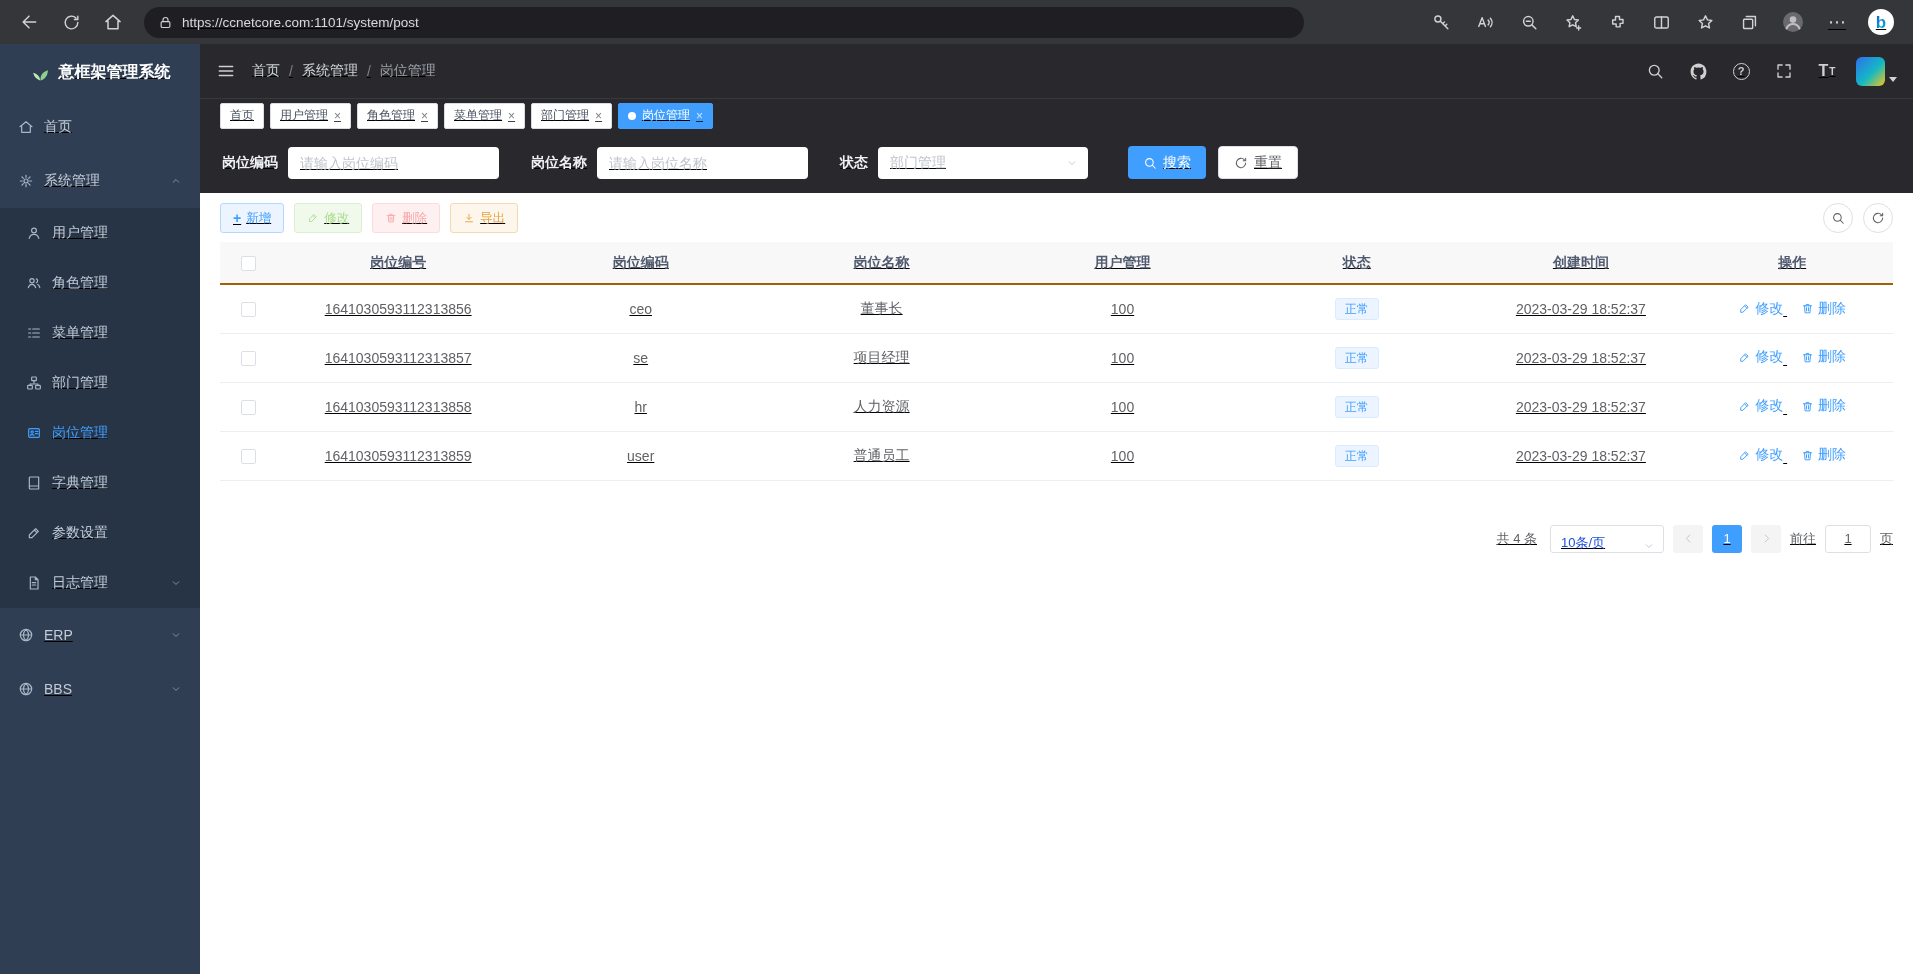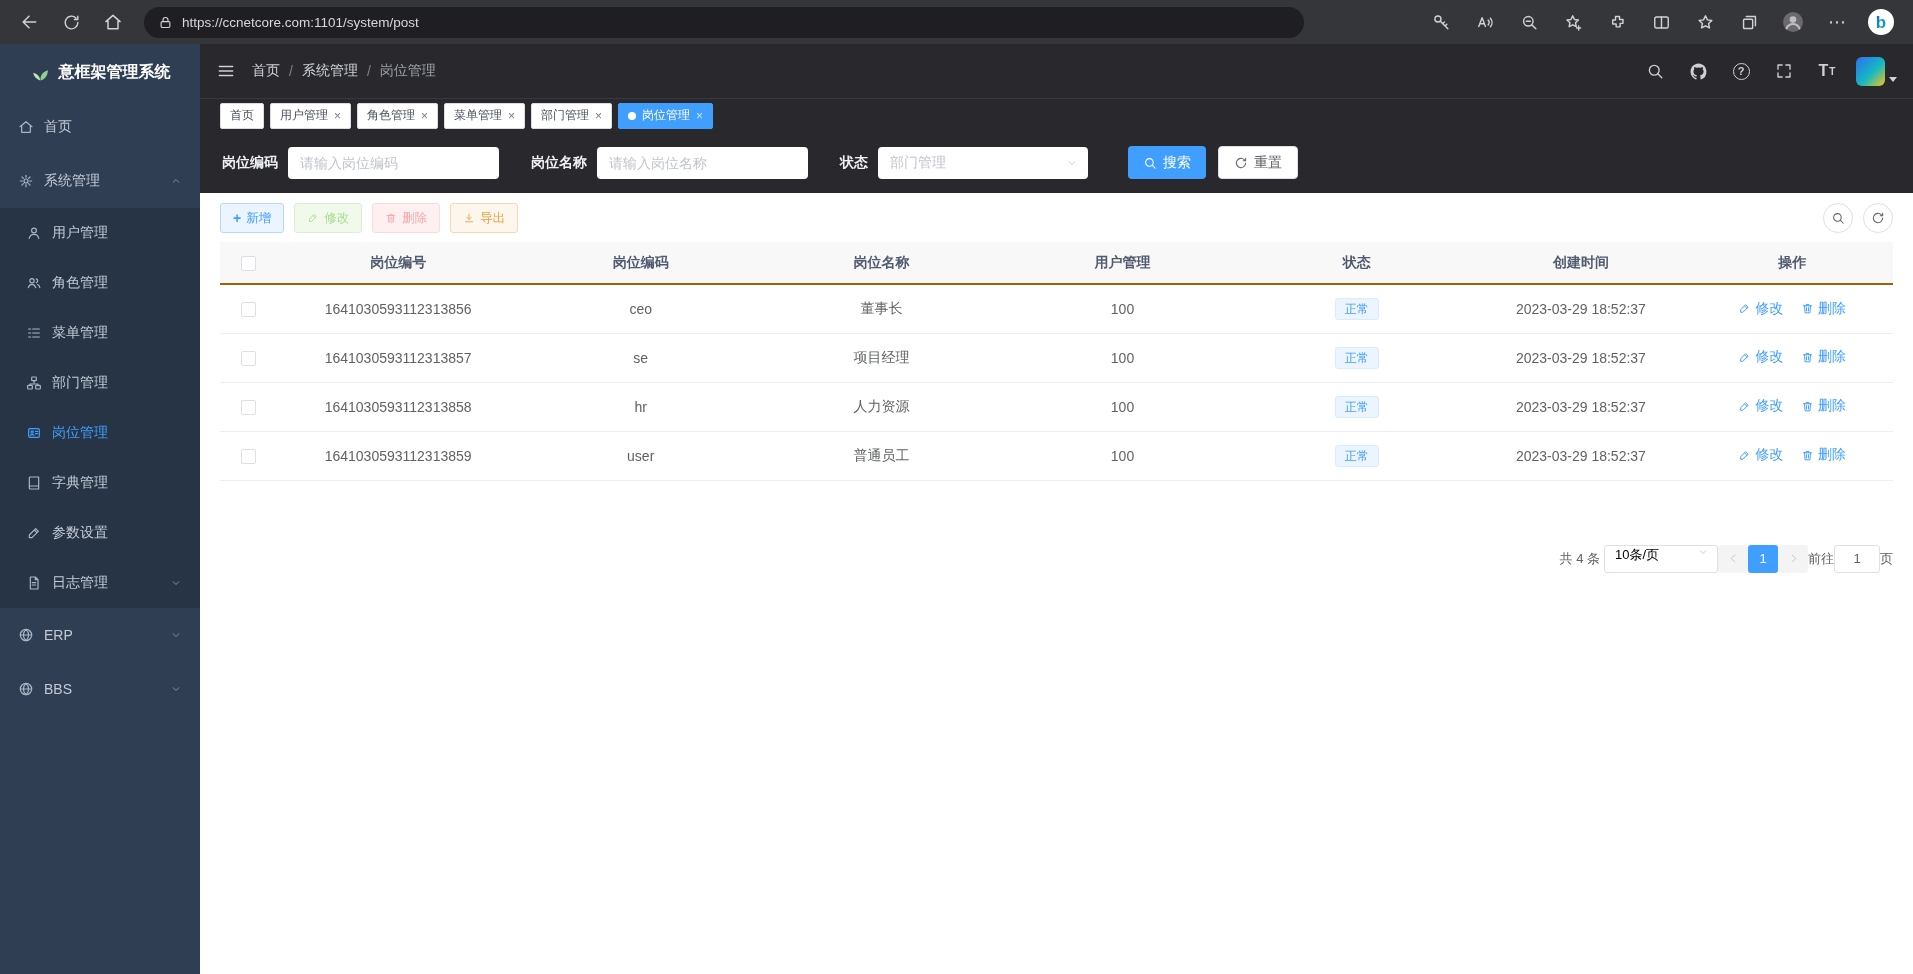--- a/index.html
+++ b/index.html
@@ -1,20 +1,20 @@
 <!DOCTYPE html>
 <html><head>
 <meta charset="utf-8">
 <style>
   * { box-sizing: border-box; margin: 0; padding: 0; }
   body {
     margin: 0; background: #1b1b1d;
     font-family: "Liberation Sans", "DejaVu Sans", sans-serif;
   }
-  .screen { width: 1913px; height: 974px; overflow: hidden; background: #fff; display: flex; flex-direction: column; }
+  .screen { width: 1913px; height: 974px; overflow: hidden; background: #fff; display: flex; flex-direction: column; text-decoration: underline; }
 
   
   svg.ic { fill: none; stroke: currentColor; stroke-width: 1.8; stroke-linecap: round; stroke-linejoin: round; }
   svg.if { fill: currentColor; stroke: none; }
 
   
   .chrome { height: 44px; background: #35363a; display: flex; align-items: center; padding: 0 10px; gap: 4px; flex: none; color: #d2d2d4; }
   .cbtn { width: 38px; height: 34px; display: flex; align-items: center; justify-content: center; background: none; border: none; color: #d2d2d4; border-radius: 6px; cursor: pointer; }
   .urlbar { margin: 0 8px; width: 1160px; height: 31px; border-radius: 16px; background: #1f1f23; display: flex; align-items: center; padding: 0 14px; gap: 9px; cursor: text; }
   .url { font-size: 13.5px; color: #d8d8da; white-space: nowrap; }
@@ -88,23 +88,23 @@
   .circ { width: 30px; height: 30px; border-radius: 50%; border: 1px solid #dcdfe6; background: #fff; color: #606266; display: flex; align-items: center; justify-content: center; cursor: pointer; }
 
   table.grid { width: 100%; border-collapse: collapse; table-layout: fixed; }
   .grid th { background: #f8f8f9; color: #515a6e; font-size: 14px; font-weight: bold; height: 42px; border-bottom: 2px solid #a16207; text-align: center; }
   .grid td { height: 49px; font-size: 14px; color: #606266; border-bottom: 1px solid #ebeef5; text-align: center; white-space: nowrap; }
   .cb { display: inline-block; width: 15px; height: 15px; border: 1px solid #dcdfe6; border-radius: 2px; background: #fff; vertical-align: middle; cursor: pointer; }
   .stag { display: inline-block; padding: 0 9px; height: 22px; line-height: 21px; background: #ecf5ff; border: 1px solid #d9ecff; border-radius: 3px; color: #409eff; font-size: 12px; }
   .alink { color: #409eff; display: inline-flex; align-items: center; gap: 4px; font-size: 14px; cursor: pointer; text-decoration: none; }
   .alink + .alink { margin-left: 14px; }
 
-  .pagination { margin-top: 64px; display: flex; align-items: center; justify-content: flex-end; gap: 0; font-size: 13px; color: #606266; padding-bottom: 20px; }
+  .pagination { margin-top: 44px; display: flex; align-items: center; justify-content: flex-end; gap: 9px; font-size: 13px; color: #606266; padding-bottom: 20px; }
   .ptotal { margin-right: 4px; }
-  .psel { width: 114px; height: 28px; border: 1px solid #dcdfe6; border-radius: 3px; background: #fff; display: flex; align-items: flex-start; justify-content: space-between; padding: 0 8px 0 10px; color: #000000; cursor: pointer; }
+  .psel { width: 114px; height: 28px; border: 1px solid #dcdfe6; border-radius: 3px; background: #fff; display: flex; align-items: flex-end; justify-content: space-between; padding: 0 8px 0 10px; color: #1d4ed8; cursor: pointer; }
   .psel .scaret { color: #c0c4cc; display: flex; }
   .pbtn { min-width: 30px; height: 28px; background: #f4f4f5; border: none; border-radius: 3px; display: flex; align-items: center; justify-content: center; color: #c0c4cc; cursor: pointer; }
   .pnum { min-width: 30px; height: 28px; background: #409eff; border: none; color: #fff; border-radius: 3px; display: flex; align-items: center; justify-content: center; font-size: 13px; cursor: pointer; }
   .pgoto { width: 46px; height: 28px; border: 1px solid #dcdfe6; border-radius: 3px; text-align: center; font-size: 13px; color: #606266; outline: none; }
 </style>
 </head>
 <body>
 
 <div class="screen">
 

